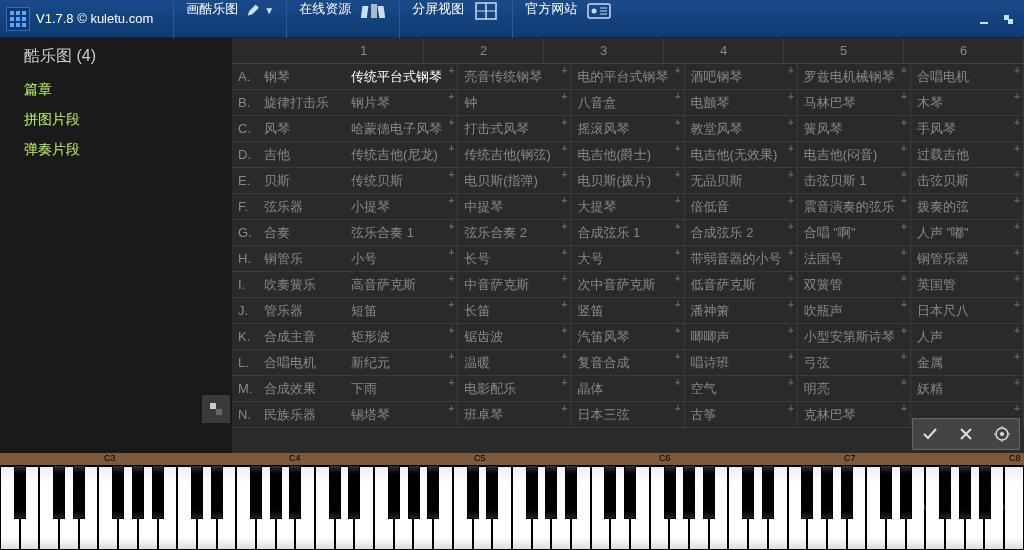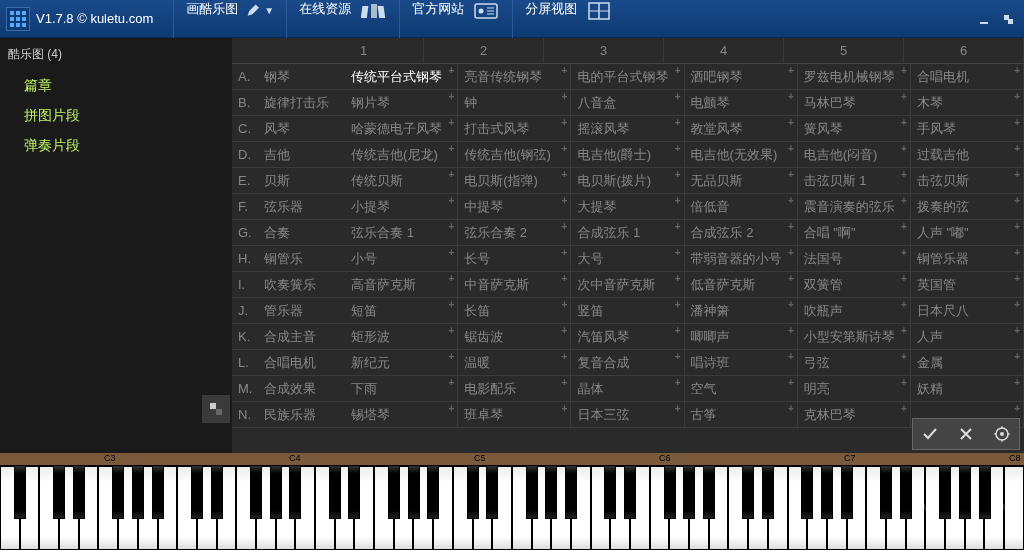--- a/index.html
+++ b/index.html
@@ -12,21 +12,21 @@
 .version{padding-right:20px;}
 .menu-item{padding:0 12px;height:38px;display:flex;align-items:flex-start;gap:8px;border-left:1px solid #2a5a9a;cursor:pointer;}
 .menu-icon{width:28px;height:22px;display:flex;align-items:center;justify-content:center;}
 .pencil-dropdown{display:flex;align-items:center;gap:2px;}
 .titlebar-right{margin-left:auto;display:flex;gap:8px;padding-right:8px;}
 .win-btn{width:16px;height:16px;cursor:pointer;display:flex;align-items:center;justify-content:center;}
 
 
 .main{display:flex;height:415px;}
 .sidebar{width:232px;background:#1a1a1a;color:#ddd;}
-.sidebar-title{padding:8px 8px;font-size:12px;color:#ccc;}
+.sidebar-title{padding:8px 24px;font-size:16px;color:#ccc;}
 .sidebar-item{padding:6px 24px;font-size:14px;color:#bef264;cursor:pointer;}
 .sidebar-item.selected{background:#5a5a5a;}
 .sidebar-bottom{position:absolute;left:202px;top:395px;width:28px;height:28px;background:#3a3a3a;display:flex;align-items:center;justify-content:center;cursor:pointer;}
 
 
 .grid-wrap{flex:1;background:#2a2a2a;position:relative;overflow:hidden;}
 .grid-header{display:flex;height:26px;border-bottom:1px solid #444;}
 .grid-header .rowlabel-spacer{width:120px;}
 .col-head{width:120px;text-align:center;color:#888;font-size:13px;line-height:26px;border-right:1px solid #3a3a3a;}
 .grid-body{}
@@ -84,38 +84,38 @@
     <span>在线资源</span>
     <span class="menu-icon">
       <svg width="24" height="18" viewBox="0 0 24 18">
           <rect x="2" y="4" width="6" height="12" fill="#cde" transform="skewX(-8)"></rect>
           <rect x="10" y="2" width="6" height="14" fill="#abc"></rect>
           <rect x="16" y="4" width="6" height="12" fill="#cde" transform="skewX(8)"></rect>
         </svg>
     </span>
   </div>
   <div class="menu-item">
+    <span>分屏视图</span>
+    <span class="menu-icon">
+      <svg width="22" height="18" viewBox="0 0 22 18">
+          <rect x="1" y="1" width="20" height="16" fill="none" stroke="#cde" stroke-width="1.5"></rect>
+          <line x1="11" y1="1" x2="11" y2="17" stroke="#cde" stroke-width="1.5"></line>
+          <line x1="1" y1="9" x2="21" y2="9" stroke="#cde" stroke-width="1"></line>
+        </svg>
+    </span>
+  </div>
+  <div class="menu-item">
     <span>官方网站</span>
     <span class="menu-icon">
       <svg width="24" height="18" viewBox="0 0 24 18">
           <rect x="1" y="2" width="22" height="14" rx="2" fill="none" stroke="#cde" stroke-width="1.5"></rect>
           <circle cx="7" cy="9" r="2.5" fill="#cde"></circle>
           <line x1="13" y1="6" x2="20" y2="6" stroke="#cde"></line>
           <line x1="13" y1="9" x2="20" y2="9" stroke="#cde"></line>
           <line x1="13" y1="12" x2="20" y2="12" stroke="#cde"></line>
-        </svg>
-    </span>
-  </div>
-  <div class="menu-item">
-    <span>分屏视图</span>
-    <span class="menu-icon">
-      <svg width="22" height="18" viewBox="0 0 22 18">
-          <rect x="1" y="1" width="20" height="16" fill="none" stroke="#cde" stroke-width="1.5"></rect>
-          <line x1="11" y1="1" x2="11" y2="17" stroke="#cde" stroke-width="1.5"></line>
-          <line x1="1" y1="9" x2="21" y2="9" stroke="#cde" stroke-width="1"></line>
         </svg>
     </span>
   </div>
 
   <div class="titlebar-right">
     <div class="win-btn">
         <svg width="12" height="12">
           <line x1="2" y1="10" x2="10" y2="10" stroke="#cde" stroke-width="2"></line>
         </svg>
       </div>

